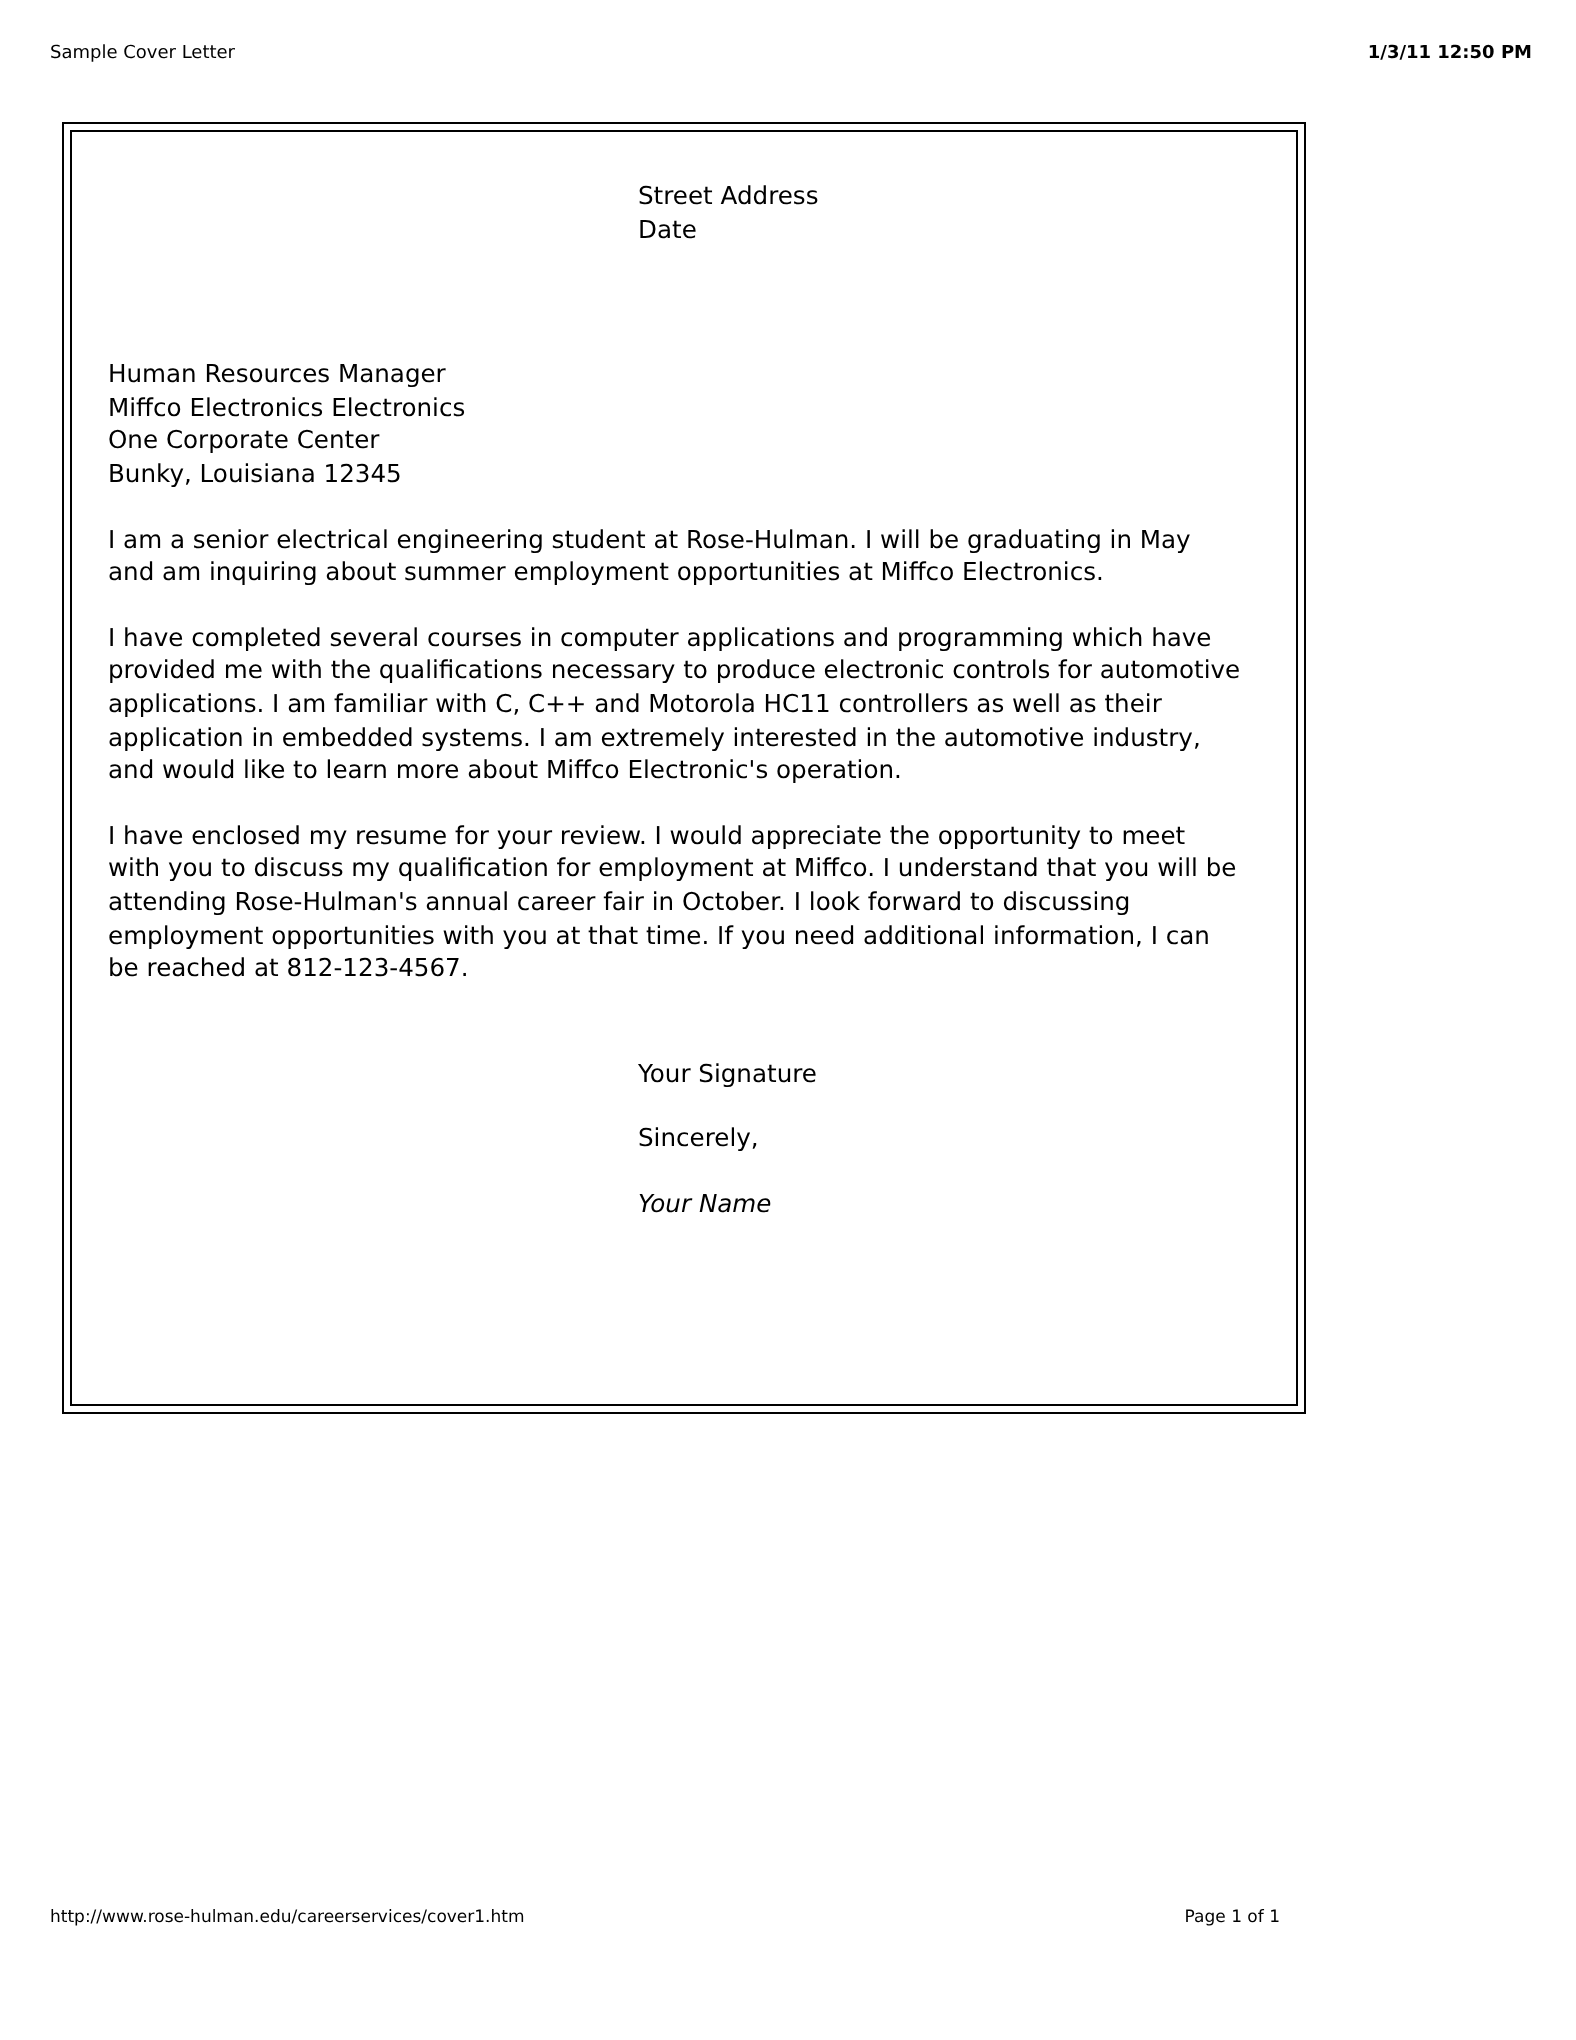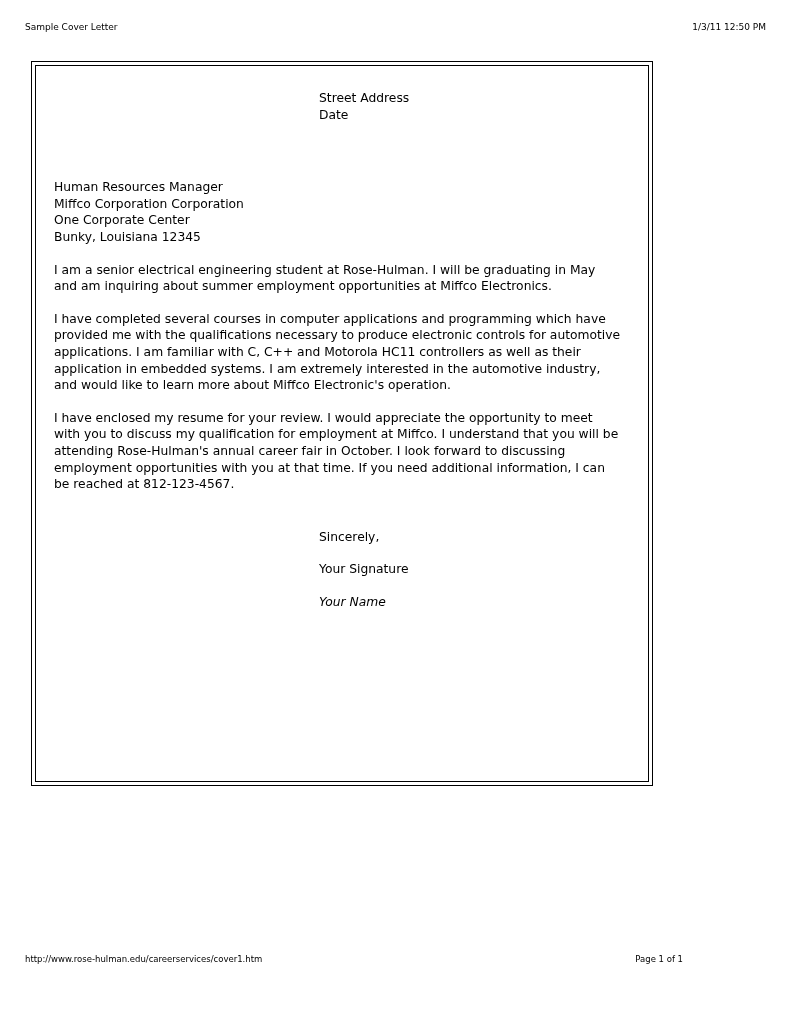--- a/index.html
+++ b/index.html
@@ -31,52 +31,52 @@
     position: absolute;
     left: 25px;
     top: 0;
     white-space: nowrap;
   }
   .print-header .right {
     position: absolute;
     right: 22px;
     top: 0;
     white-space: nowrap;
+    font-weight: bold;
   }
 
   .print-footer {
     position: absolute;
     bottom: 52px;
     left: 0;
     width: 672px;
     height: 14px;
     font-size: 8.5px;
     color: #000;
-    padding-left: 43px;
   }
   .print-footer .left {
     position: absolute;
     left: 25px;
     top: 0;
     white-space: nowrap;
   }
   .print-footer .right {
     position: absolute;
     right: 32px;
     top: 0;
     white-space: nowrap;
   }
 
   
   .letter-outer {
     position: absolute;
     left: 31px;
     top: 61px;
     width: 622px;
-    height: 725px;
+    height: 646px;
     border: 1px solid #000;
     background: #fff;
     box-sizing: border-box;
   }
   .letter-inner {
     position: absolute;
     left: 3px;
     top: 3px;
     right: 3px;
     bottom: 3px;
@@ -142,33 +142,33 @@
 
       <div class="indent-block">
         <div class="addr-line">Street Address</div>
         <div class="addr-line">Date</div>
       </div>
 
       <div class="blank-gap-1"></div>
 
       <div>
         <div class="addr-line">Human Resources Manager</div>
-        <div class="addr-line">Miffco Corporation Corporation</div>
+        <div class="addr-line">Miffco Electronics Electronics</div>
         <div class="addr-line">One Corporate Center</div>
         <div class="addr-line">Bunky, Louisiana 12345</div>
       </div>
 
 
       <p class="para">I am a senior electrical engineering student at Rose-Hulman. I will be graduating in May and am inquiring about summer employment opportunities at Miffco Electronics.</p>
       <p class="para">I have completed several courses in computer applications and programming which have provided me with the qualifications necessary to produce electronic controls for automotive applications. I am familiar with C, C++ and Motorola HC11 controllers as well as their application in embedded systems. I am extremely interested in the automotive industry, and would like to learn more about Miffco Electronic's operation.</p>
       <p class="para">I have enclosed my resume for your review. I would appreciate the opportunity to meet with you to discuss my qualification for employment at Miffco. I understand that you will be attending Rose-Hulman's annual career fair in October. I look forward to discussing employment opportunities with you at that time. If you need additional information, I can be reached at 812-123-4567.</p>
 
       <div class="closing-block">
+        <div>Your Signature</div>
         <div>Sincerely,</div>
-        <div>Your Signature</div>
         <div>Your Name</div>
       </div>
 
 
     </div>
   </div>
 </div>
 
 <div class="print-footer">
   <span class="left">http://www.rose-hulman.edu/careerservices/cover1.htm</span>

